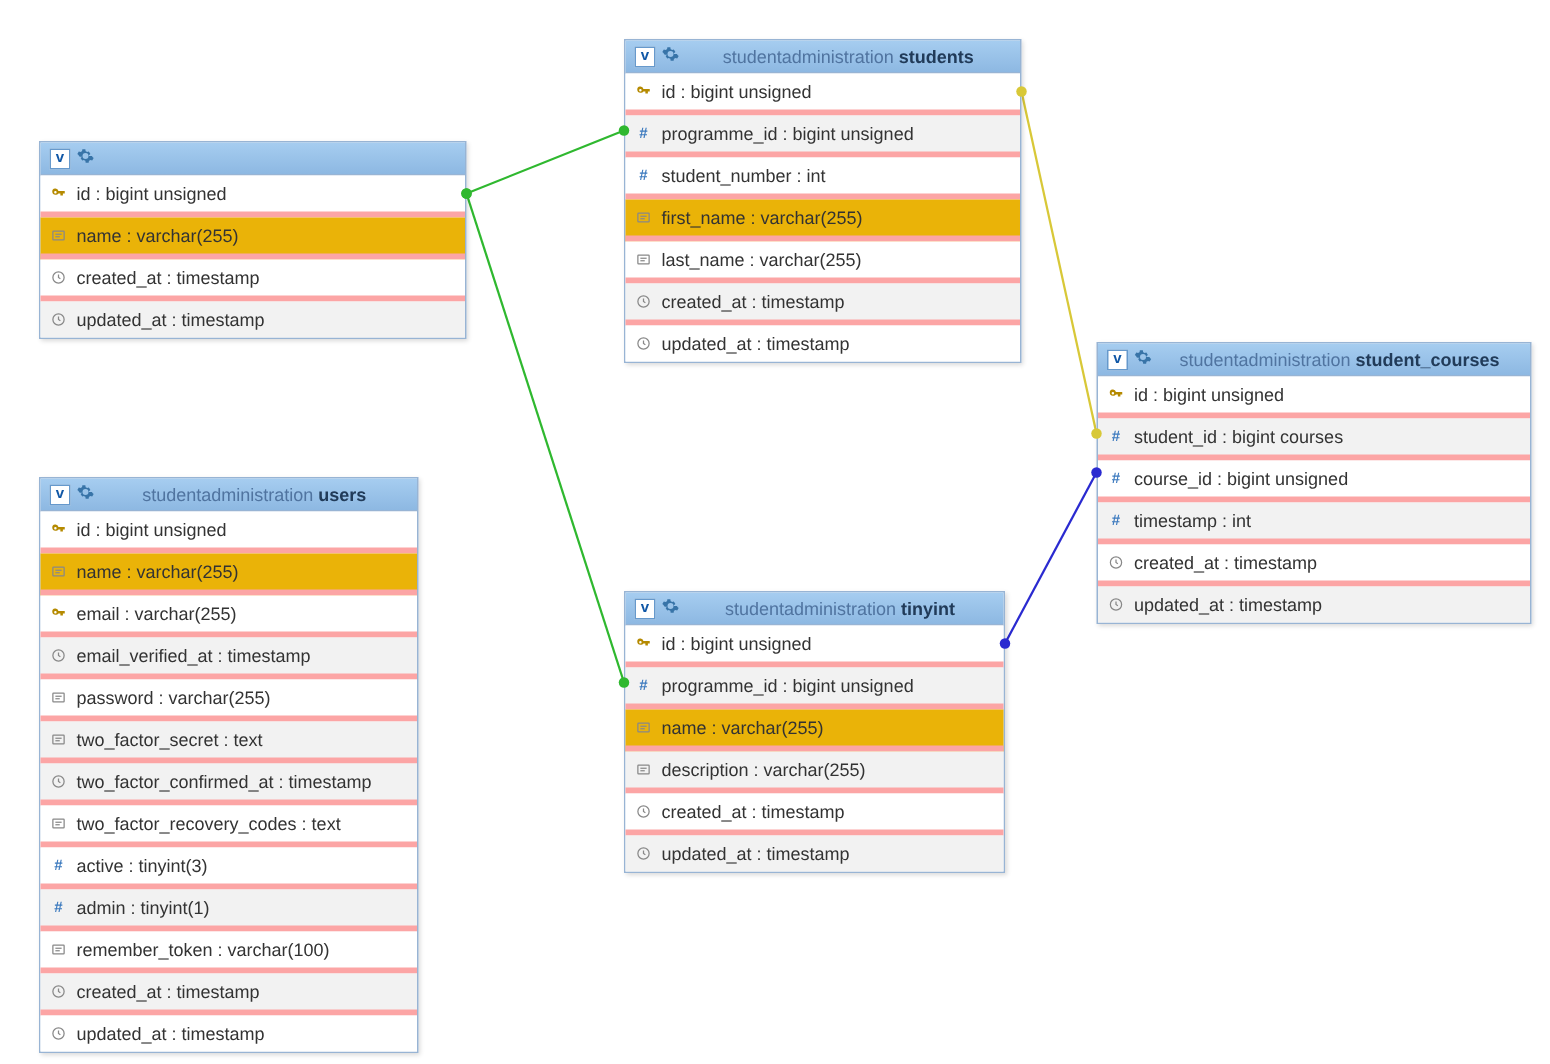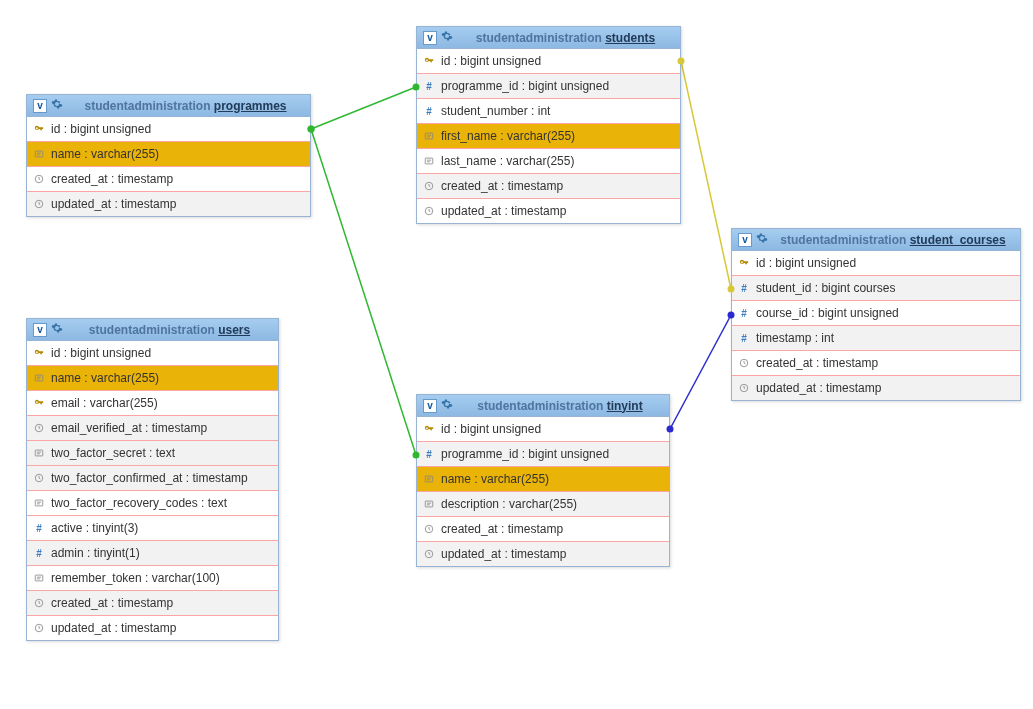--- a/index.html
+++ b/index.html
@@ -45,28 +45,28 @@
     border: 1px solid #6699cc;
     color: #1057A6;
     font-weight: bold;
     font-size: 10px;
     line-height: 1;
   }
   .gear-icon {
     color: #3874A8;
     font-size: 12px;
   }
-  .table-header .db-name { color: #5074A0; font-weight: bold; margin-top: 32px; }
-  .table-header .tbl-name { color: #213B59; font-weight: bold; text-decoration: underline; }
+  .table-header .db-name { color: #5074A0; font-weight: normal; margin-top: 32px; }
+  .table-header .tbl-name { color: #213B59; font-weight: bold; }
   .table-header .title-wrap { flex: 1; text-align: center; }
   .col-row {
     display: flex;
     align-items: center;
     padding: 5px 6px;
-    border-bottom: 1px solid #fca5a5;
+    border-bottom: 4px solid #fca5a5;
     gap: 6px;
     background: #ffffff;
   }
   .col-row:last-child { border-bottom: none; }
   .col-row.alt { background: #F2F2F2; }
   .col-row.pink { background: #eab308; }
   .col-icon {
     width: 12px;
     display: inline-flex;
     align-items: center;
@@ -96,21 +96,20 @@
     <line x1="731" y1="315" x2="670" y2="429" stroke="#2A2AD0" stroke-width="1.5"></line>
   </svg>
 
 <div id="boxes">
     <div class="table-box" style="left: 26px; top: 94px; width: 285px;">
       <div class="table-header">
         <span class="v-badge">v</span>
         <span class="gear-icon"><svg width="12" height="12" viewBox="0 0 24 24" fill="currentColor">
             <path d="M12 8a4 4 0 1 0 0 8 4 4 0 0 0 0-8zm9 4a7 7 0 0 1-.1 1.1l2 1.6-2 3.4-2.4-.8a7 7 0 0 1-1.9 1.1l-.4 2.6h-4l-.4-2.6a7 7 0 0 1-1.9-1.1l-2.4.8-2-3.4 2-1.6A7 7 0 0 1 3 12a7 7 0 0 1 .1-1.1l-2-1.6 2-3.4 2.4.8a7 7 0 0 1 1.9-1.1L7.8 3h4l.4 2.6a7 7 0 0 1 1.9 1.1l2.4-.8 2 3.4-2 1.6c.1.4.1.7.1 1.1z"></path>
           </svg></span>
-        <span class="title-wrap"><span class="db-name">studentadministration</span> <span class="tbl-name">programmes</span></span>
       </div>
       <div class="col-row">
         <span class="col-icon key">
           <svg width="10" height="10" viewBox="0 0 24 24" fill="currentColor">
             <path d="M7 14a5 5 0 1 1 4.9-6H22v4h-3v3h-4v-3h-3.1A5 5 0 0 1 7 14zm0-2a2 2 0 1 0 0-4 2 2 0 0 0 0 4z"></path>
           </svg>
         </span>
         <span class="col-text">id : bigint unsigned</span>
       </div>
       <div class="col-row pink">
@@ -240,20 +239,30 @@
         <span class="col-text">email : varchar(255)</span>
       </div>
       <div class="col-row alt">
         <span class="col-icon clock">
           <svg width="10" height="10" viewBox="0 0 24 24" fill="none" stroke="currentColor" stroke-width="2">
             <circle cx="12" cy="12" r="9"></circle>
             <path d="M12 7v5l3 2"></path>
           </svg>
         </span>
         <span class="col-text">email_verified_at : timestamp</span>
+      </div>
+      <div class="col-row">
+        <span class="col-icon text">
+          <svg width="10" height="10" viewBox="0 0 24 24" fill="none" stroke="currentColor" stroke-width="2">
+            <rect x="3" y="5" width="18" height="14" rx="1"></rect>
+            <line x1="7" y1="10" x2="17" y2="10"></line>
+            <line x1="7" y1="14" x2="14" y2="14"></line>
+          </svg>
+        </span>
+        <span class="col-text">password : varchar(255)</span>
       </div>
       <div class="col-row alt">
         <span class="col-icon text">
           <svg width="10" height="10" viewBox="0 0 24 24" fill="none" stroke="currentColor" stroke-width="2">
             <rect x="3" y="5" width="18" height="14" rx="1"></rect>
             <line x1="7" y1="10" x2="17" y2="10"></line>
             <line x1="7" y1="14" x2="14" y2="14"></line>
           </svg>
         </span>
         <span class="col-text">two_factor_secret : text</span>

